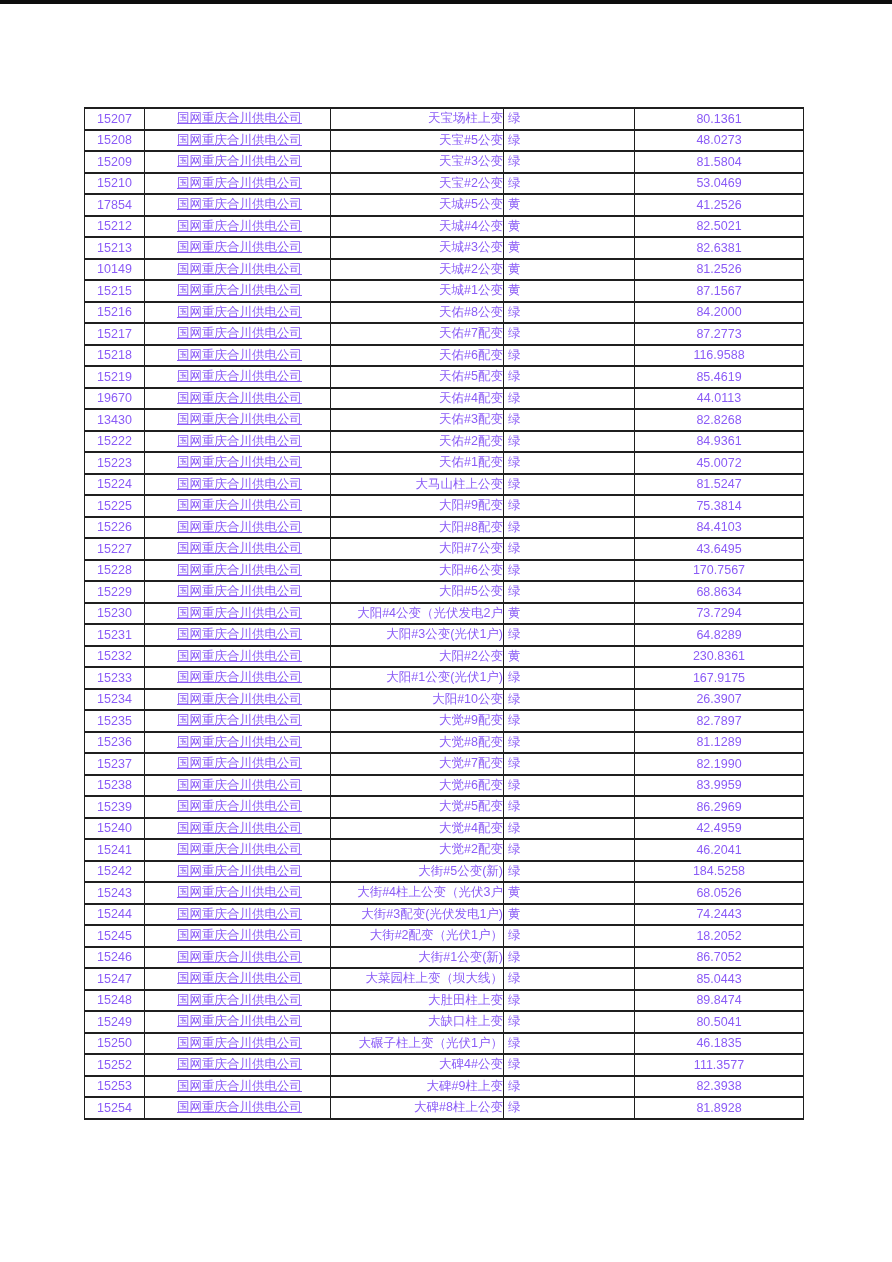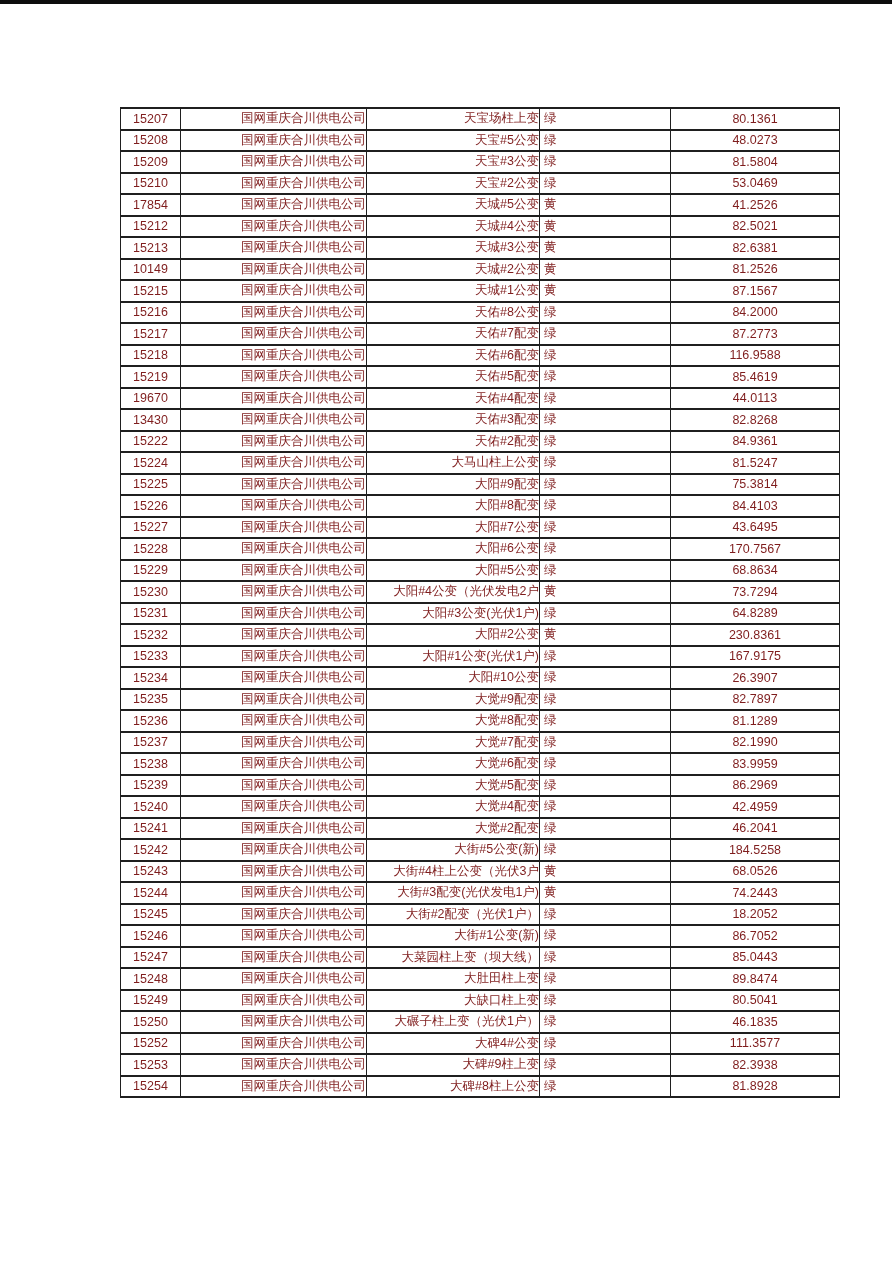--- a/index.html
+++ b/index.html
@@ -27,38 +27,37 @@
     position: absolute;
     left: 84px;
     top: 107px;
     width: 702px;
   }
   table.grid {
     border-collapse: collapse;
     table-layout: fixed;
     width: 702px;
     font-size: 12.5px;
-    color: #7f1d1d;
-    margin-left: 36px;
+    color: #8b5cf6;
   }
   table.grid tr {
     height: 21.5px;
   }
   table.grid td {
     border-top: 2px solid #1f1f1f;
     border-bottom: 2px solid #1f1f1f;
     border-left: 1.5px solid #1f1f1f;
     border-right: 1.5px solid #1f1f1f;
     padding: 0 0 0 4px;
     overflow: hidden;
     white-space: nowrap;
     vertical-align: middle;
   }
   table.grid td.c-id     { width: 59px;  text-align: center; padding: 0; }
-  table.grid td.c-company{ width: 181px; text-align: right; }
+  table.grid td.c-company{ width: 181px; text-align: center; text-decoration: underline; }
   table.grid td.c-name   { width: 168px; text-align: right; }
   table.grid td.c-status { width: 126px; text-align: left; }
   table.grid td.c-value  { width: 168px; text-align: center; padding: 0; }
 </style>
 </head>
 <body>
 
 <div class="page">
   <div class="top-bar"></div>
   <div class="table-wrap">
@@ -170,20 +169,27 @@
             <td class="c-value">82.8268</td>
           </tr>
           <tr>
             <td class="c-id">15222</td>
             <td class="c-company">国网重庆合川供电公司</td>
             <td class="c-name">天佑#2配变</td>
             <td class="c-status">绿</td>
             <td class="c-value">84.9361</td>
           </tr>
           <tr>
+            <td class="c-id">15223</td>
+            <td class="c-company">国网重庆合川供电公司</td>
+            <td class="c-name">天佑#1配变</td>
+            <td class="c-status">绿</td>
+            <td class="c-value">45.0072</td>
+          </tr>
+          <tr>
             <td class="c-id">15224</td>
             <td class="c-company">国网重庆合川供电公司</td>
             <td class="c-name">大马山柱上公变</td>
             <td class="c-status">绿</td>
             <td class="c-value">81.5247</td>
           </tr>
           <tr>
             <td class="c-id">15225</td>
             <td class="c-company">国网重庆合川供电公司</td>
             <td class="c-name">大阳#9配变</td>

